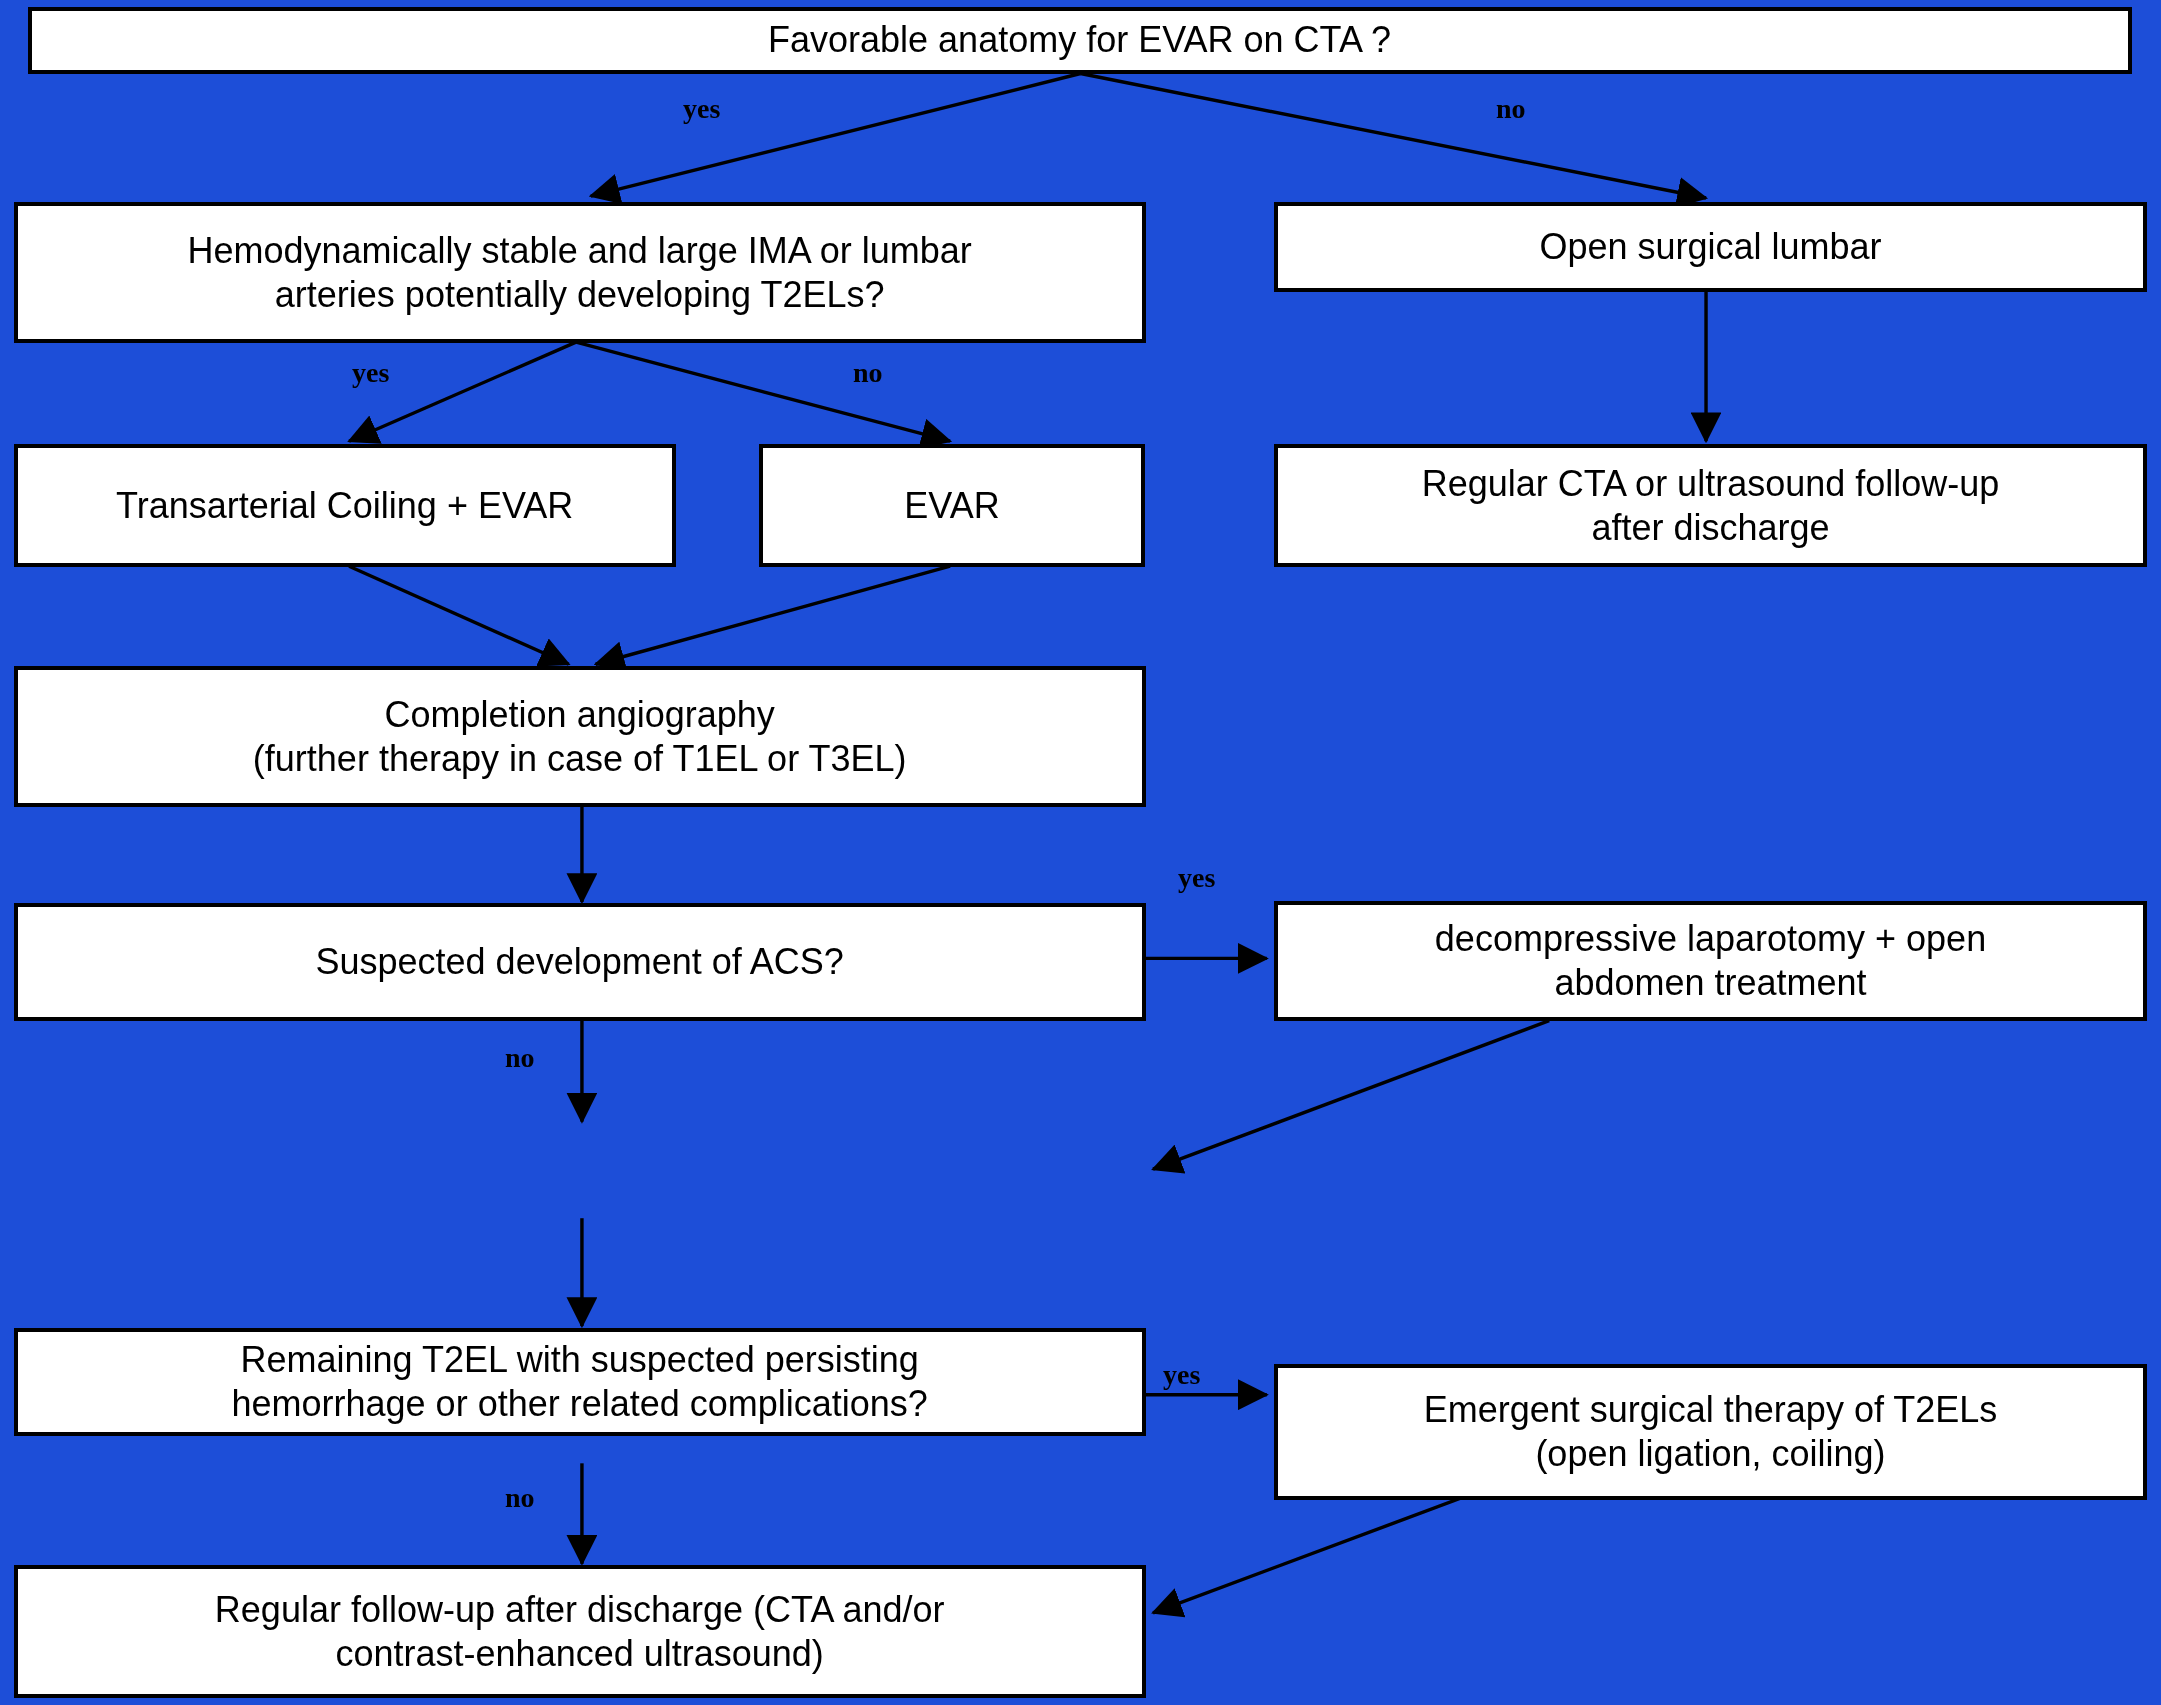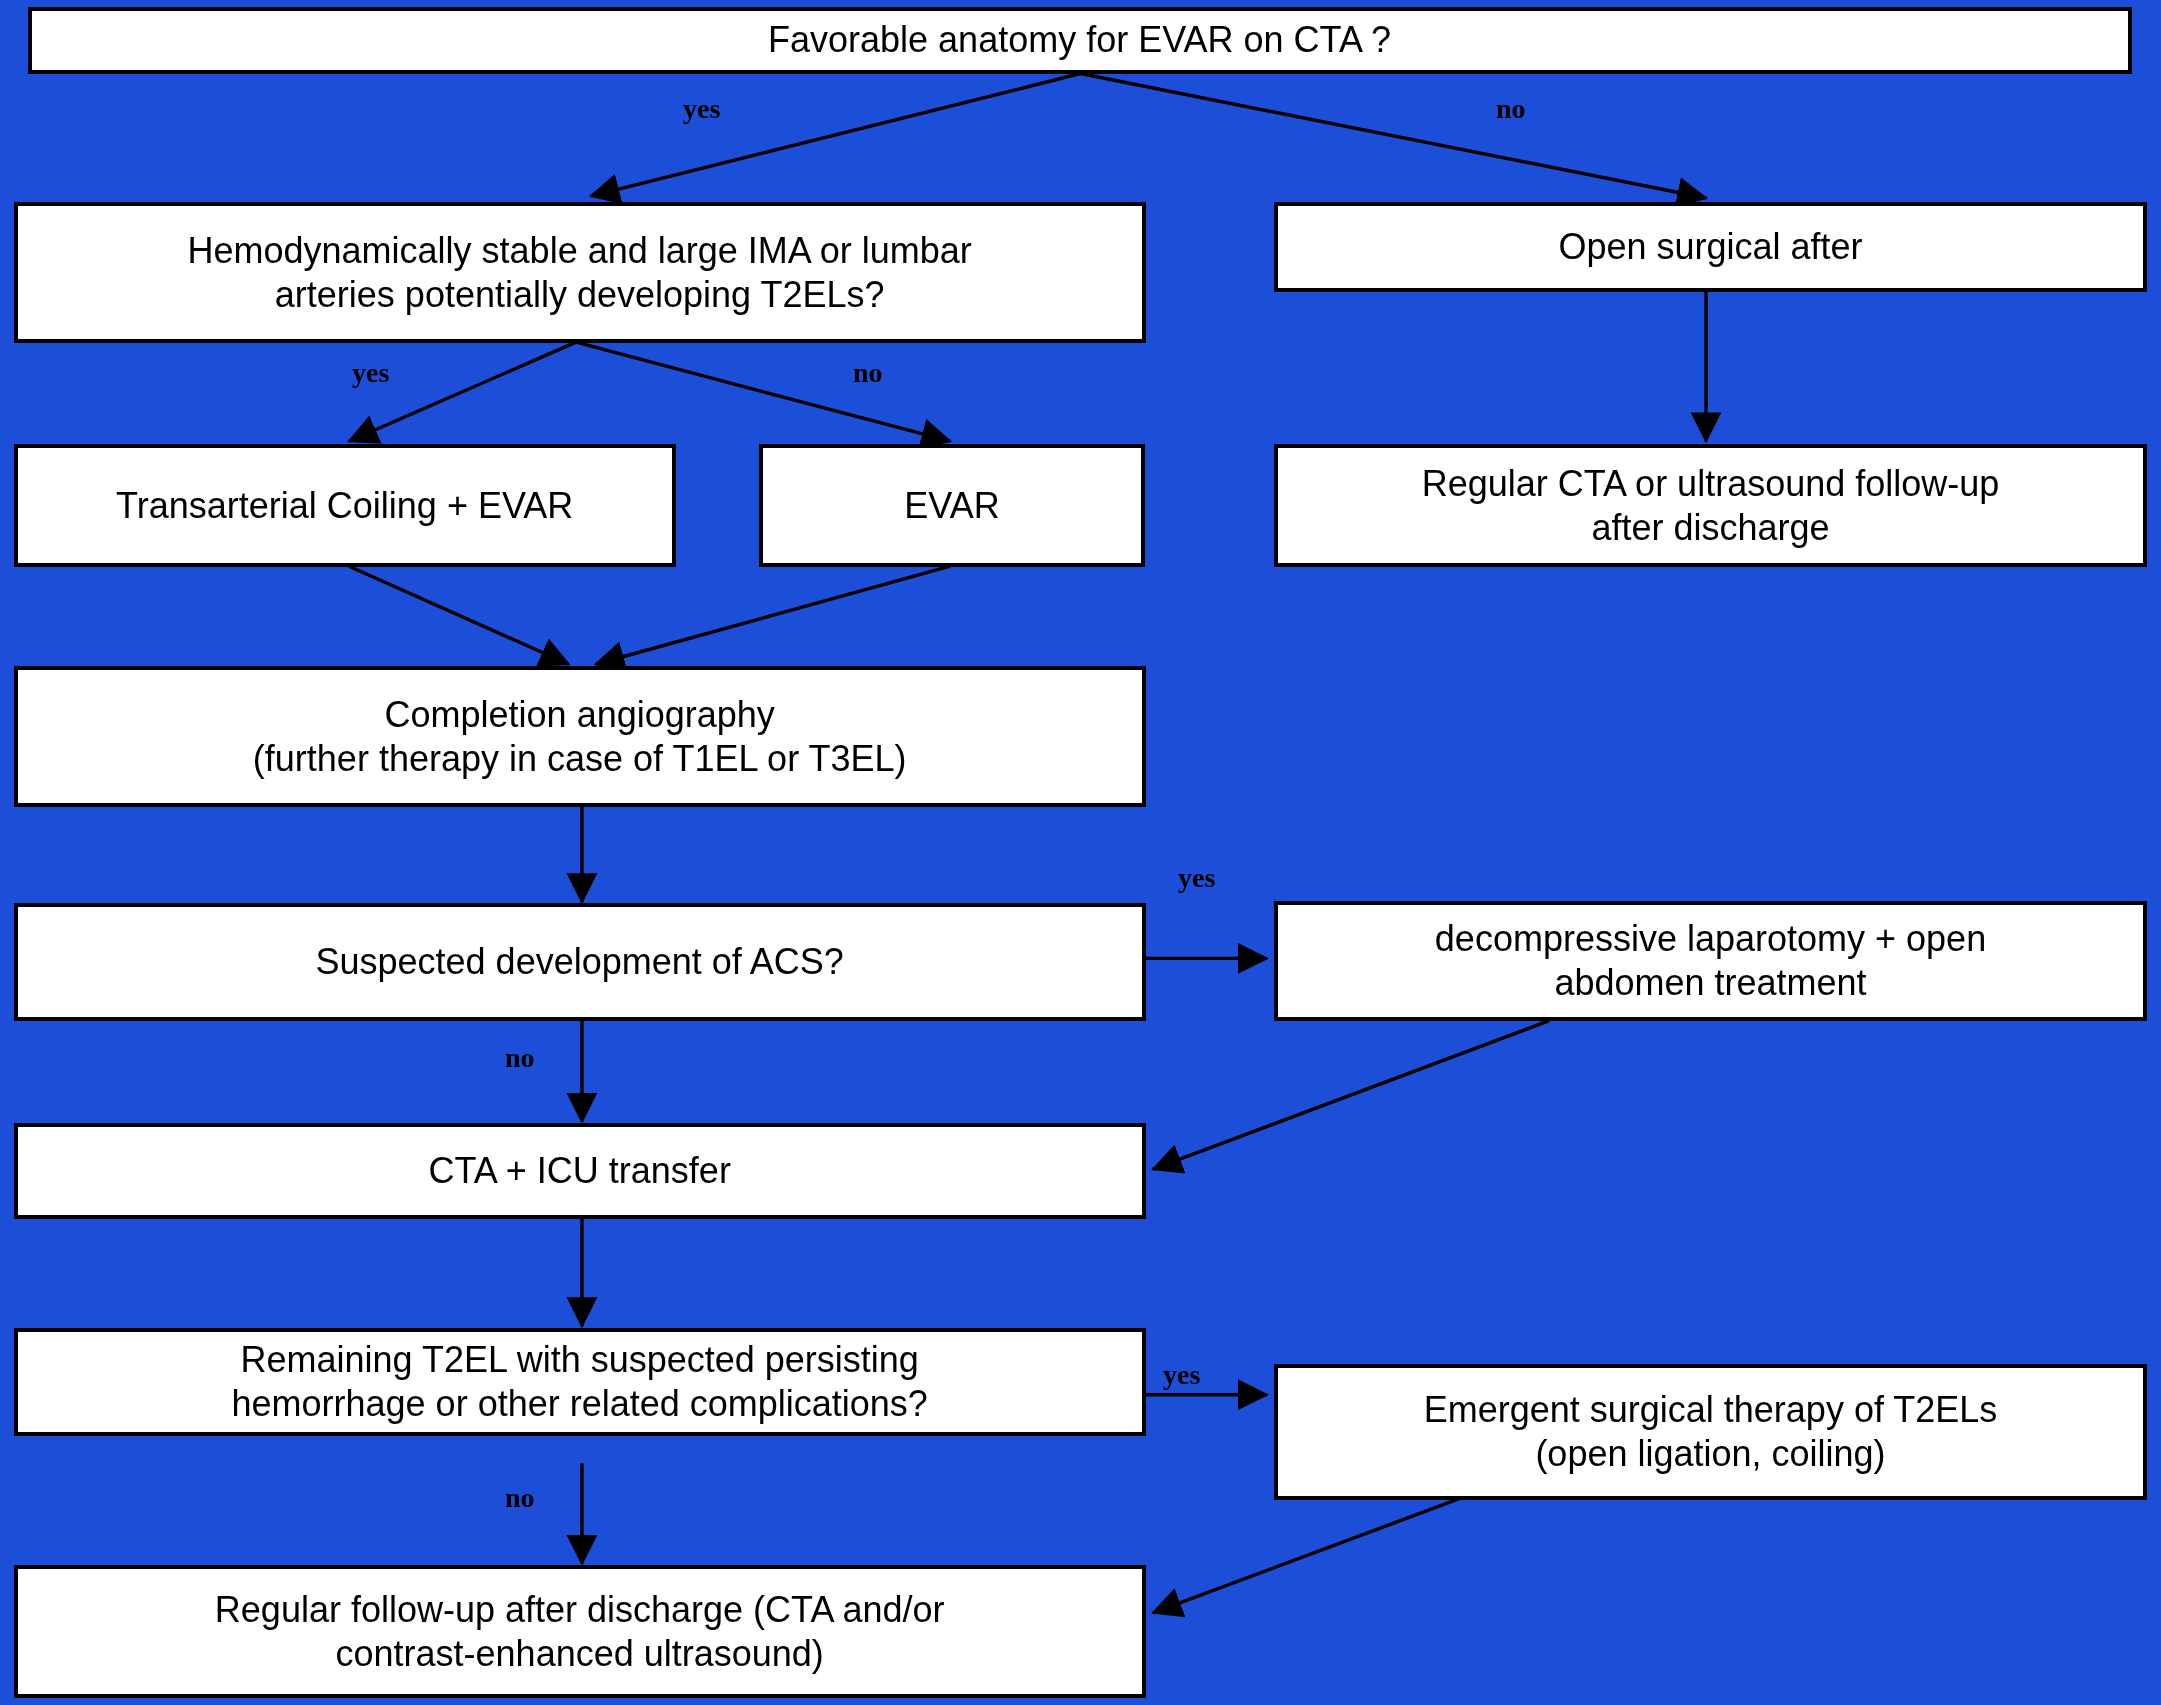--- a/index.html
+++ b/index.html
@@ -96,21 +96,21 @@
   <div class="node-box" style="left:27.5px; top:6.9px; width:2104px; height:67px;">
     <div class="node-label">Favorable anatomy for EVAR on CTA ?</div>
   </div>
 
   <div class="node-box" style="left:13.7px; top:202px; width:1132px; height:141px;text-align:center;">
     <div class="node-label">Hemodynamically stable and large IMA or lumbar
 arteries potentially developing T2ELs?</div>
   </div>
 
   <div class="node-box" style="left:1274px; top:202px; width:873px; height:90px;">
-    <div class="node-label">Open surgical after</div>
+    <div class="node-label">Open surgical lumbar</div>
   </div>
 
   <div class="node-box" style="left:13.7px; top:444px; width:662px; height:123px;">
     <div class="node-label">Transarterial Coiling + EVAR</div>
   </div>
 
   <div class="node-box" style="left:759px; top:444px; width:386px; height:123px;text-align:right;">
     <div class="node-label">EVAR</div>
   </div>
 
@@ -126,23 +126,20 @@
 
   <div class="node-box" style="left:1274px; top:901px; width:873px; height:120px;">
     <div class="node-label">decompressive laparotomy + open
 abdomen treatment</div>
   </div>
 
   <div class="node-box" style="left:13.7px; top:903px; width:1132px; height:118px;">
     <div class="node-label">Suspected development of ACS?</div>
   </div>
 
-  <div class="node-box" style="left:13.7px; top:1123px; width:1132px; height:96px;">
-    <div class="node-label">CTA + ICU transfer</div>
-  </div>
 
   <div class="node-box" style="left:13.7px; top:1328px; width:1132px; height:108px;">
     <div class="node-label">Remaining T2EL with suspected persisting
 hemorrhage or other related complications?</div>
   </div>
 
   <div class="node-box" style="left:1274px; top:1328px; width:873px; height:136px;margin-top:36px;">
     <div class="node-label">Emergent surgical therapy of T2ELs
 (open ligation, coiling)</div>
   </div>

